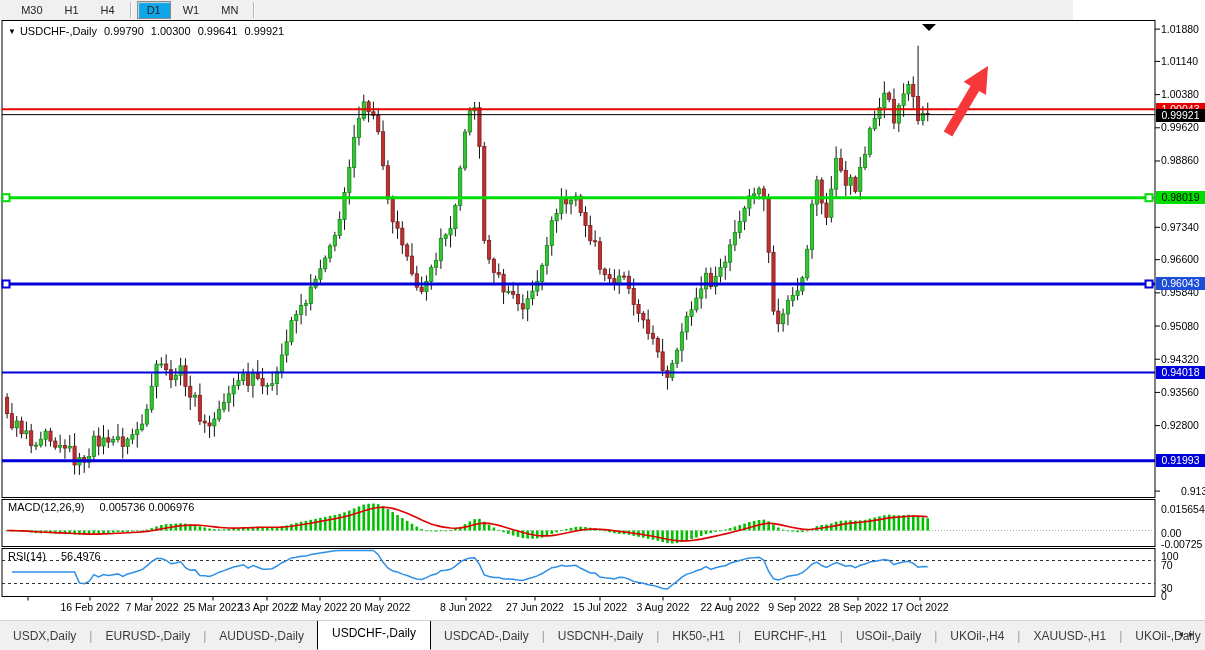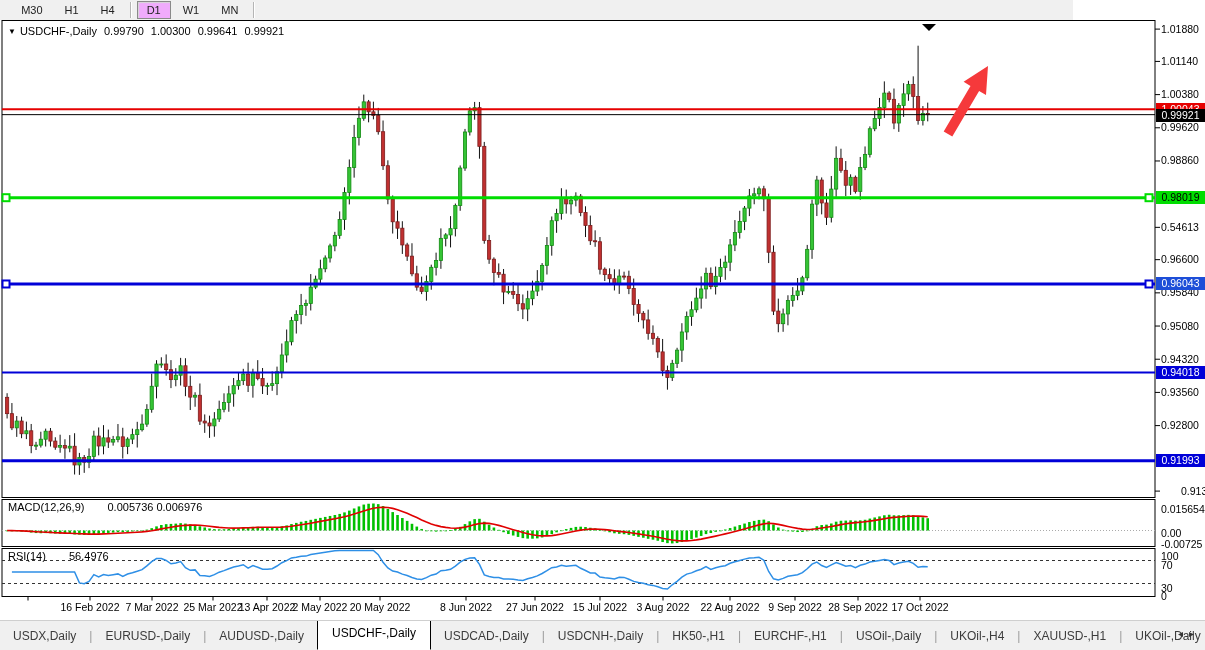--- a/index.html
+++ b/index.html
@@ -3,35 +3,35 @@
 <meta charset="utf-8">
 <style>
   html,body{margin:0;padding:0;background:#f0f0f0;}
   #app{position:relative;width:1205px;height:650px;overflow:hidden;background:#fff;
        font-family:"Liberation Sans",sans-serif;-webkit-font-smoothing:antialiased;}
   
   #toolbar{position:absolute;left:0;top:0;width:1073px;height:20px;background:#f0f0f0;
            border-bottom:1px solid #9a9a9a;display:flex;align-items:center;overflow:hidden;}
   .tfbtn{font-size:11px;color:#222;padding:2px 9px;margin:0 1px;border:1px solid transparent;
          white-space:nowrap;cursor:default;}
-  .tfbtn.active{background:#f0abfc;border:1px solid #8a8a8a;box-shadow:inset 1px 1px 1px #d7d7d7;}
+  .tfbtn.active{background:#0ea5e9;border:1px solid #8a8a8a;box-shadow:inset 1px 1px 1px #d7d7d7;}
   .tfbtn.clipped{margin-left:-8px;padding-left:0;}
   .tfsep{width:1px;height:16px;background:#b5b5b5;border-right:1px solid #fff;margin:0 4px;}
   
   #chartArea{position:absolute;left:0;top:20px;width:1205px;height:600px;background:#fff;}
   #chartSvg{position:absolute;left:0;top:0;}
   .ylab{position:absolute;left:1161px;font-size:10.5px;color:#000;line-height:11px;white-space:nowrap;}
   .badge{position:absolute;left:1156px;width:49px;height:13px;font-size:10.5px;line-height:13px;
          text-align:center;white-space:nowrap;}
   .datelab{position:absolute;font-size:10.5px;color:#000;white-space:nowrap;transform:translateX(-50%);}
   #chartTitle{position:absolute;left:8px;top:5px;font-size:11px;color:#000;white-space:nowrap;}
   #chartTitle .tri{font-size:8px;vertical-align:1px;margin-right:4px;}
   #chartTitle span{margin-right:4px;}
   .indlabel{position:absolute;left:8px;font-size:11px;color:#000;white-space:nowrap;}
-  .indlabel span{margin-right:20px;}
+  .indlabel span{margin-right:12px;}
   
   #tabbar{position:absolute;left:0;top:620px;width:1205px;height:30px;background:#f0f0f0;
           border-top:1px solid #cfcfcf;display:flex;align-items:center;overflow:hidden;}
   .tab{font-size:12px;color:#3c3c3c;padding:5px 13px;white-space:nowrap;cursor:default;}
   .tab.active{background:#fff;border:1px solid #000;border-bottom:1px solid #fff;color:#000;
               padding:5px 14px;margin-top:-2px;height:18px;}
   .tabsep{color:#9a9a9a;font-size:12px;}
   #tabarrows{position:absolute;right:5px;top:628px;font-size:10px;color:#333;letter-spacing:6px;}
 </style>
 </head>
@@ -698,21 +698,21 @@
       <span>RSI(14)</span>
       <span>56.4976</span>
     </div>
 
     <div id="ylabels">
         <div class="ylab" style="top: 3.59738px;">1.01880</div>
         <div class="ylab" style="top: 35.9118px;">1.01140</div>
         <div class="ylab" style="top: 69.0996px;">1.00380</div>
         <div class="ylab" style="top: 102.287px;">0.99620</div>
         <div class="ylab" style="top: 135.475px;">0.98860</div>
-        <div class="ylab" style="top: 201.851px;">0.54613</div>
+        <div class="ylab" style="top: 201.851px;">0.97340</div>
         <div class="ylab" style="top: 234.165px;">0.96600</div>
         <div class="ylab" style="top: 267.353px;">0.95840</div>
         <div class="ylab" style="top: 300.541px;">0.95080</div>
         <div class="ylab" style="top: 333.728px;">0.94320</div>
         <div class="ylab" style="top: 366.916px;">0.93560</div>
         <div class="ylab" style="top: 400.104px;">0.92800</div>
         <div class="ylab" style="top: 465.606px; padding-left: 20px;">0.91300</div>
         <div class="ylab" style="top: 484px;">0.015654</div>
         <div class="ylab" style="top: 508px;">0.00</div>
         <div class="ylab" style="top: 519px;">-0.00725</div>

